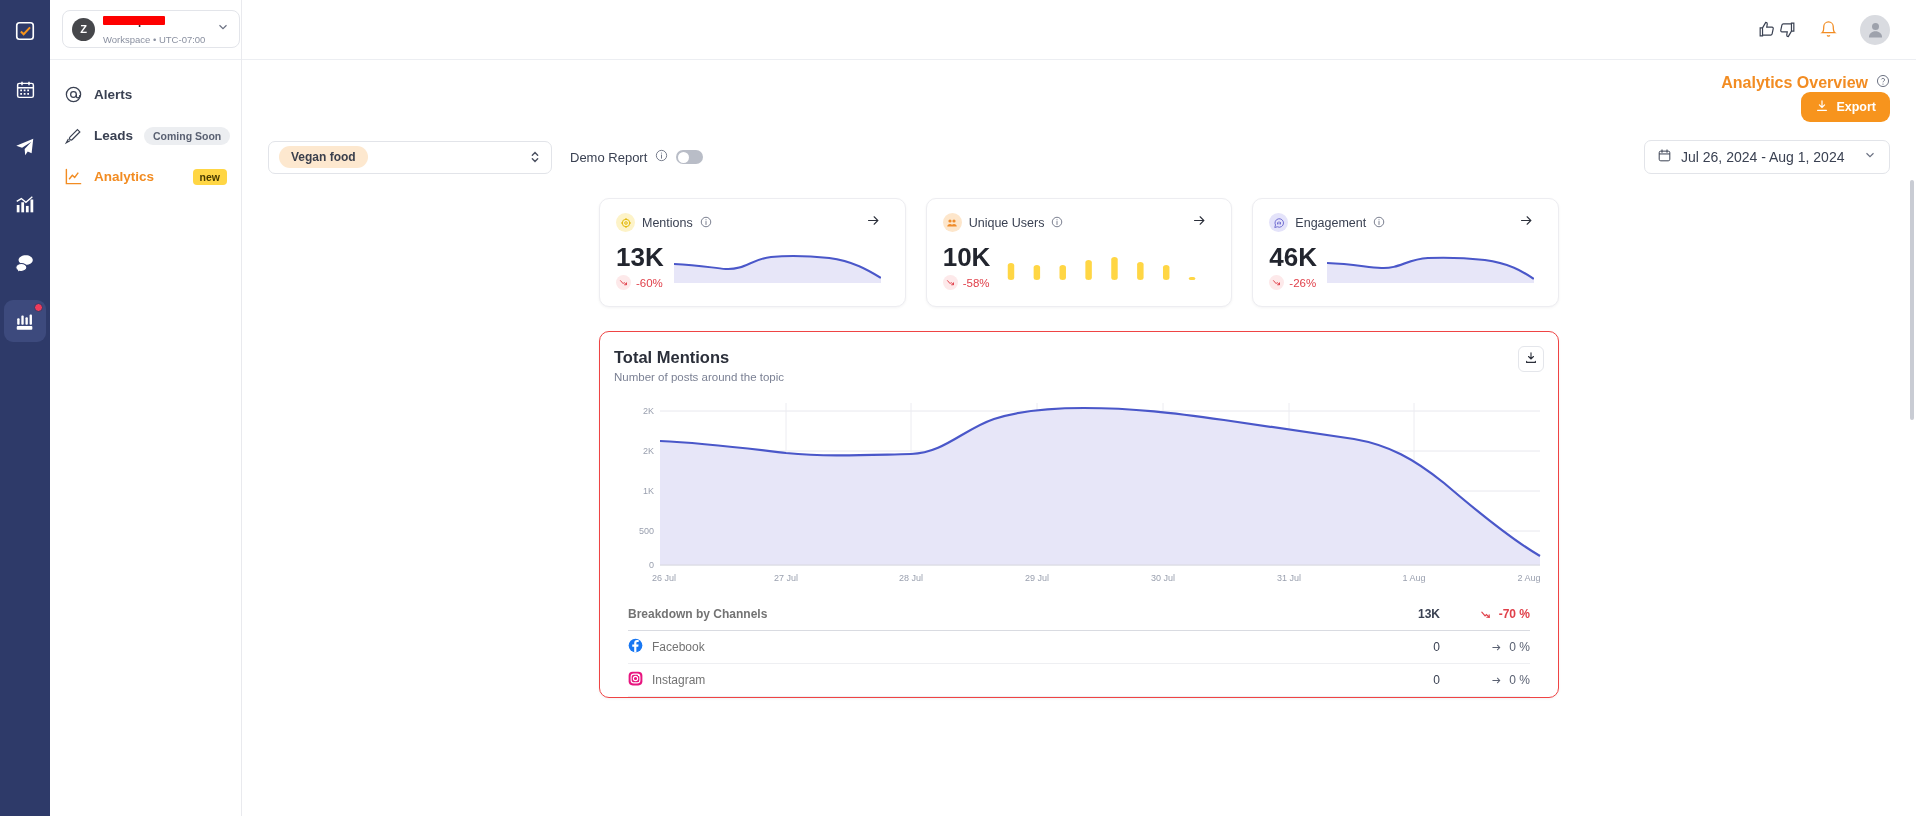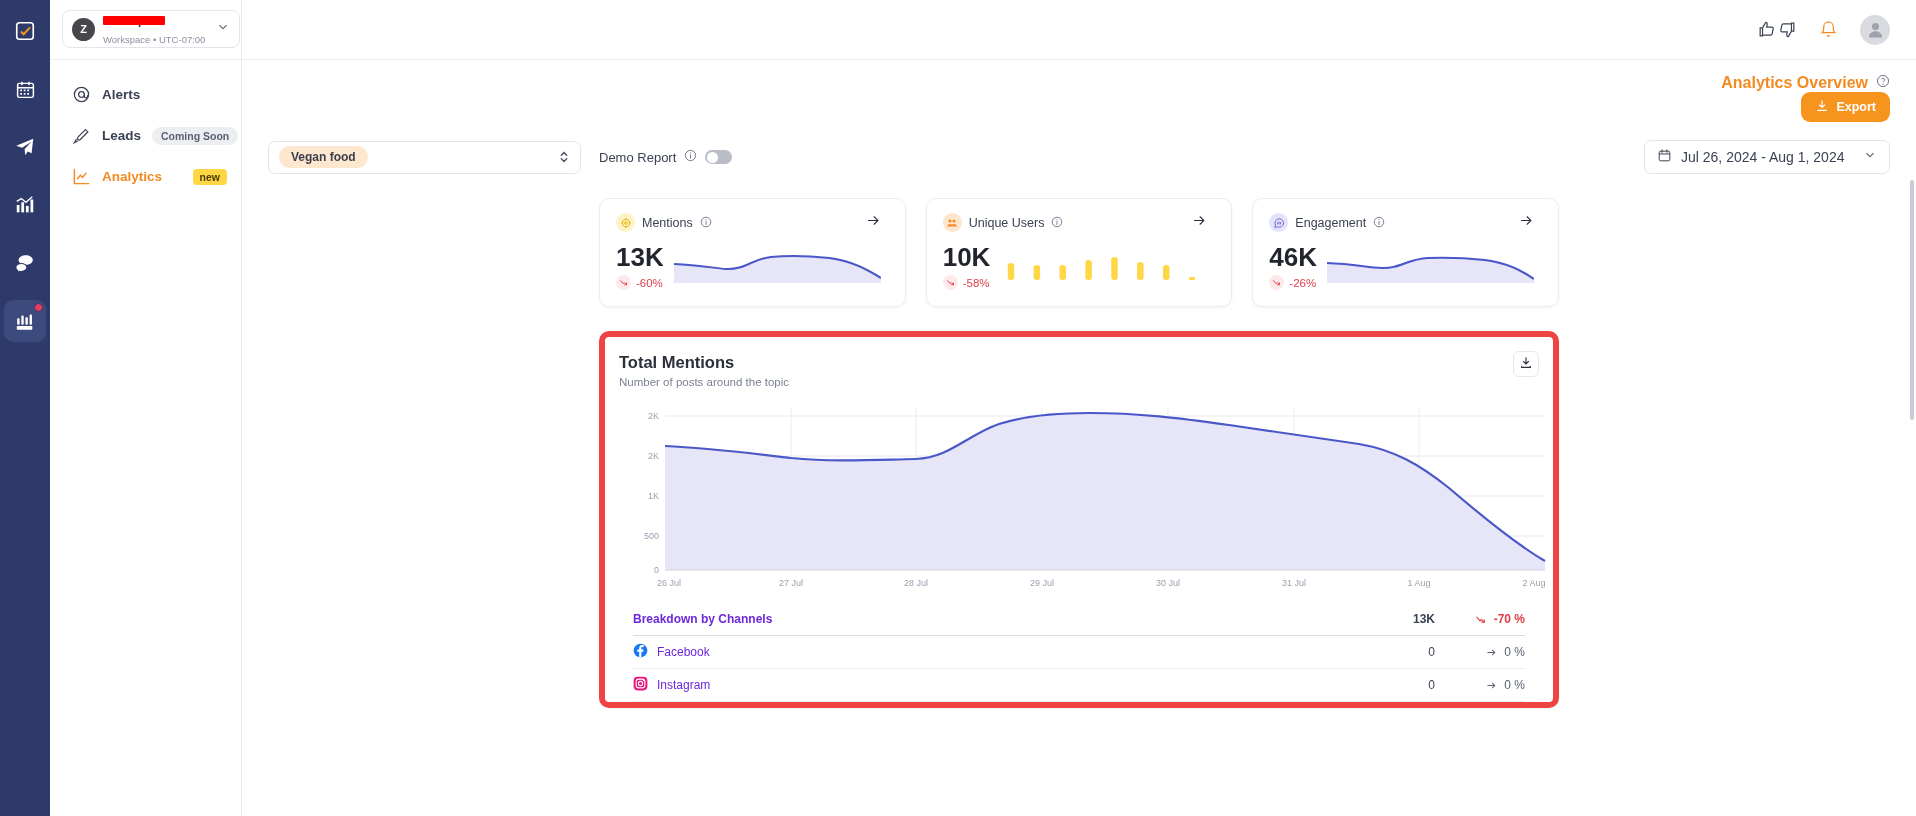--- a/index.html
+++ b/index.html
@@ -33,21 +33,21 @@
   .dot-badge {
     position: absolute; top: 3px; right: 3px;
     width: 9px; height: 9px; border-radius: 50%;
     background: #ef3b5b; border: 1.5px solid #2e3a69;
   }
 
   
   .side { width: 192px; min-width: 192px; height: 816px;
           background: #ffffff; border-right: 1px solid #e9eaee; }
   .side-head { height: 60px; border-bottom: 1px solid #eceef2; }
-  .side-nav { padding: 14px 0 0 8px; }
+  .side-nav { padding: 14px 0 0 0; }
   .nav-item {
     display: flex; align-items: center; gap: 11px;
     padding: 11px 14px; cursor: pointer; position: relative;
   }
   .nav-item .nav-label { font-size: 13.5px; font-weight: 700; color: #3a4152; white-space: nowrap; }
   .nav-item.active .nav-label { color: #f28c22; }
   .nav-icon { width: 19px; height: 19px; display: flex; align-items: center; justify-content: center; flex: 0 0 19px; }
   .badge-new {
     background: #ffd644; color: #4a3c00; font-size: 10.5px; font-weight: 700;
     border-radius: 4px; padding: 2px 7px; margin-left: auto;
@@ -103,21 +103,21 @@
   .page-title { font-size: 16px; font-weight: 700; color: #f28c22; display: flex; align-items: center; gap: 8px; }
   .btn-export {
     background: #f7941d; color: #fff; border: none; border-radius: 9px;
     height: 30px; padding: 0 14px; font-size: 12.5px; font-weight: 700;
     display: flex; align-items: center; gap: 7px; cursor: pointer;
     font-family: "Liberation Sans", sans-serif;
   }
 
   .filters { display: flex; align-items: center; padding: 8px 26px 0 26px; gap: 18px; }
   .select-box {
-    width: 313px; height: 33px; border: 1px solid #e2e4e9; border-radius: 7px;
+    width: 284px; height: 33px; border: 1px solid #e2e4e9; border-radius: 7px;
     background: #fff; display: flex; align-items: center; padding: 0 10px;
     cursor: pointer; position: relative;
   }
   .chip-topic {
     background: #fde8cf; color: #3a3f4c; font-size: 12px; font-weight: 700;
     border-radius: 14px; padding: 4px 12px;
   }
   .sel-arrows { margin-left: auto; color: #4b5161; display: flex; flex-direction: column; line-height: 0; }
   .demo-wrap { display: flex; align-items: center; gap: 8px; }
   .demo-label { font-size: 13px; color: #3a4152; }
@@ -163,40 +163,40 @@
   .delta { display: flex; align-items: center; gap: 5px; margin-top: 3px; }
   .delta-ic {
     width: 15px; height: 15px; border-radius: 50%; background: #fde9ea;
     display: flex; align-items: center; justify-content: center; flex: 0 0 15px;
   }
   .delta-txt { font-size: 11.5px; color: #e0404a; font-weight: 400; }
   .spark { flex: 1; min-width: 0; height: 40px; }
 
   
   .chart-card {
-    background: #fff; border: 6px solid #ef4444; border-radius: 10px;
+    background: #fff; border: 1px solid #ef4444; border-radius: 10px;
     box-shadow: 0 1px 3px rgba(20,20,40,.05); margin-top: 24px; padding: 16px 14px 0 14px;
     position: relative;
   }
   .chart-title { font-size: 16.5px; font-weight: 700; color: #2b2f3a; }
   .chart-sub { font-size: 11.5px; color: #7b8194; margin-top: 4px; }
   .dl-btn {
     position: absolute; right: 14px; top: 14px; width: 26px; height: 26px;
     border: 1px solid #e4e6eb; border-radius: 6px; background: #fff;
     display: flex; align-items: center; justify-content: center; cursor: pointer;
   }
   .chart-area { margin-top: 10px; }
 
   .table { margin: 6px 14px 0 14px; }
   .trow {
     display: flex; align-items: center; height: 33px;
     border-bottom: 1px solid #eeeff2; font-size: 12px;
   }
   .trow.head { font-weight: 700; color: #2b2f3a; border-bottom: 1px solid #d9dbe1; }
-  .t-name { flex: 1; display: flex; align-items: center; gap: 9px; color: #6d28d9; }
+  .t-name { flex: 1; display: flex; align-items: center; gap: 9px; color: #737373; }
   .t-val { width: 90px; text-align: right; color: #3a4152; }
   .t-chg { width: 90px; text-align: right; display: flex; align-items: center; justify-content: flex-end; gap: 5px; }
   .chg-red { color: #e0404a; font-weight: 700; }
   .chg-flat { color: #5a6172; }
   .ch-ic { width: 16px; height: 16px; border-radius: 50%; display: flex; align-items: center; justify-content: center; flex: 0 0 16px; }
 
   
   .scrollbar {
     position: absolute; right: 2px; top: 120px; width: 4px; height: 240px;
     background: #c9ccd4; border-radius: 3px;

